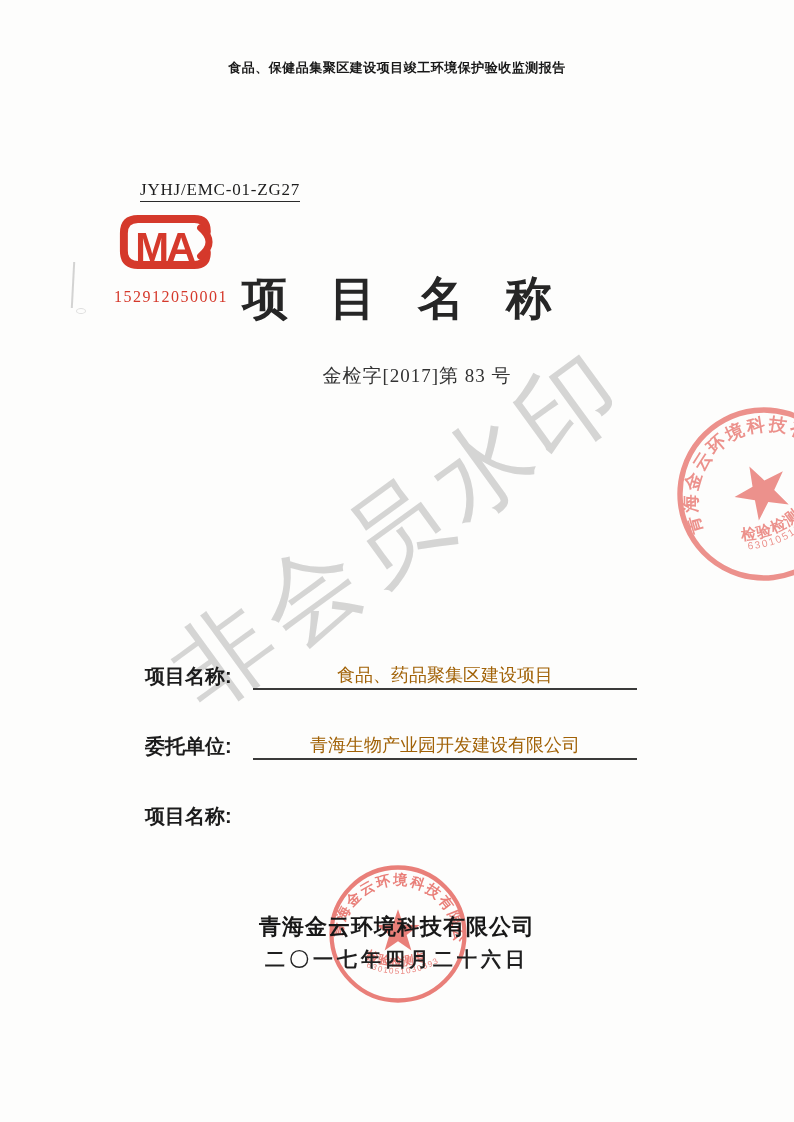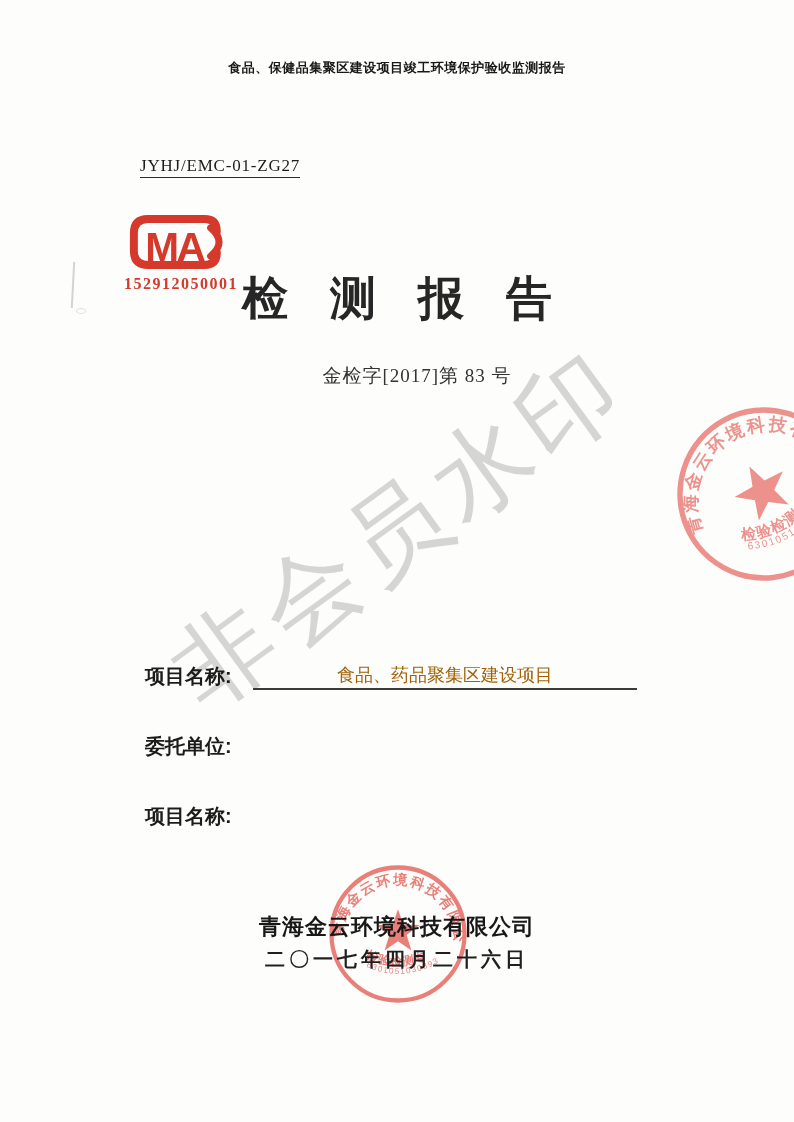--- a/index.html
+++ b/index.html
@@ -16,31 +16,31 @@
   
   .doc-header{
     top:59px;left:0;width:794px;
     text-align:center;
     font-family:Liberation Serif, serif;
     font-weight:bold;font-size:13px;letter-spacing:0.5px;color:#191919;
   }
 
   
   .doc-code{
-    top:156px;left:140px;
+    top:180px;left:140px;
     font-size:17px;letter-spacing:0.8px;color:#1d1d1d;
     border-bottom:1.5px solid #2a2a2a;padding-bottom:1px;
   }
 
   
-  .cma-block{top:212px;left:124px;width:112px;}
+  .cma-block{top:212px;left:114px;width:112px;}
   .cma-logo{width:108px;height:60px;display:block;}
   .cma-number{
-    margin-top:3px;text-align:left;
-    font-weight:bold;font-size:16px;letter-spacing:1.5px;
+    margin-top:16px;text-align:left;
+    font-weight:normal;font-size:16px;letter-spacing:1.5px;
     color:#d5392b;
   }
 
   
   .report-title{
     top:268px;left:0;width:794px;
     text-align:center;
     font-size:46px;font-weight:bold;
     letter-spacing:42px;text-indent:42px;
     color:#262626;
@@ -113,21 +113,21 @@
 
 <div class="abs cma-block">
   <svg class="cma-logo" viewBox="0 0 120 68">
     <path d="M 104 22 Q 104 8 90 8 L 26 8 Q 10 8 10 24 L 10 44 Q 10 60 26 60 L 90 60 Q 104 60 104 46" fill="none" stroke="#d5392b" stroke-width="9" stroke-linecap="round"></path>
     <path d="M 97 18 Q 116 34 97 50" fill="none" stroke="#d5392b" stroke-width="8" stroke-linecap="round"></path>
     <text x="23" y="55" font-family="Liberation Sans, DejaVu Sans, sans-serif" font-size="46" font-weight="bold" fill="#d5392b" letter-spacing="-3">MA</text>
   </svg>
   <div class="cma-number">152912050001</div>
 </div>
 
-<div class="abs report-title">检测报告</div>
+<div class="abs report-title">项目名称</div>
 
 <div class="abs report-number">金检字[2017]第 83 号</div>
 
 <div class="abs watermark">非会员水印</div>
 
 <svg class="abs seal seal-right" viewBox="0 0 160 160">
   <circle cx="80" cy="80" r="70" fill="none" stroke="#e25048" stroke-width="4.5"></circle>
   <polygon points="80,54 85.6,70.2 102.8,70.6 89.1,81 94.1,97.4 80,87.6 65.9,97.4 70.9,81 57.2,70.6 74.4,70.2" fill="#e25048"></polygon>
   <defs>
     <path id="sealR-top" d="M 20 88 A 60 60 0 1 1 140 88" fill="none"></path>
@@ -144,20 +144,21 @@
     <textPath href="#sealR-serial" startOffset="14">6301051030893</textPath>
   </text>
 </svg>
 
 <div class="abs field-row row-1">
   <span class="label">项目名称:</span>
   <span class="line">食品、药品聚集区建设项目</span>
 </div>
 <div class="abs field-row row-2">
   <span class="label">委托单位:</span>
+  <span class="line">青海生物产业园开发建设有限公司</span>
 </div>
 <div class="abs field-row row-3">
   <span class="label">项目名称:</span>
 </div>
 
 <svg class="abs seal seal-bottom" viewBox="0 0 160 160">
   <circle cx="80" cy="80" r="70" fill="none" stroke="#e25048" stroke-width="4.5"></circle>
   <polygon points="80,54 85.6,70.2 102.8,70.6 89.1,81 94.1,97.4 80,87.6 65.9,97.4 70.9,81 57.2,70.6 74.4,70.2" fill="#e25048"></polygon>
   <defs>
     <path id="sealB-top" d="M 20 88 A 60 60 0 1 1 140 88" fill="none"></path>

